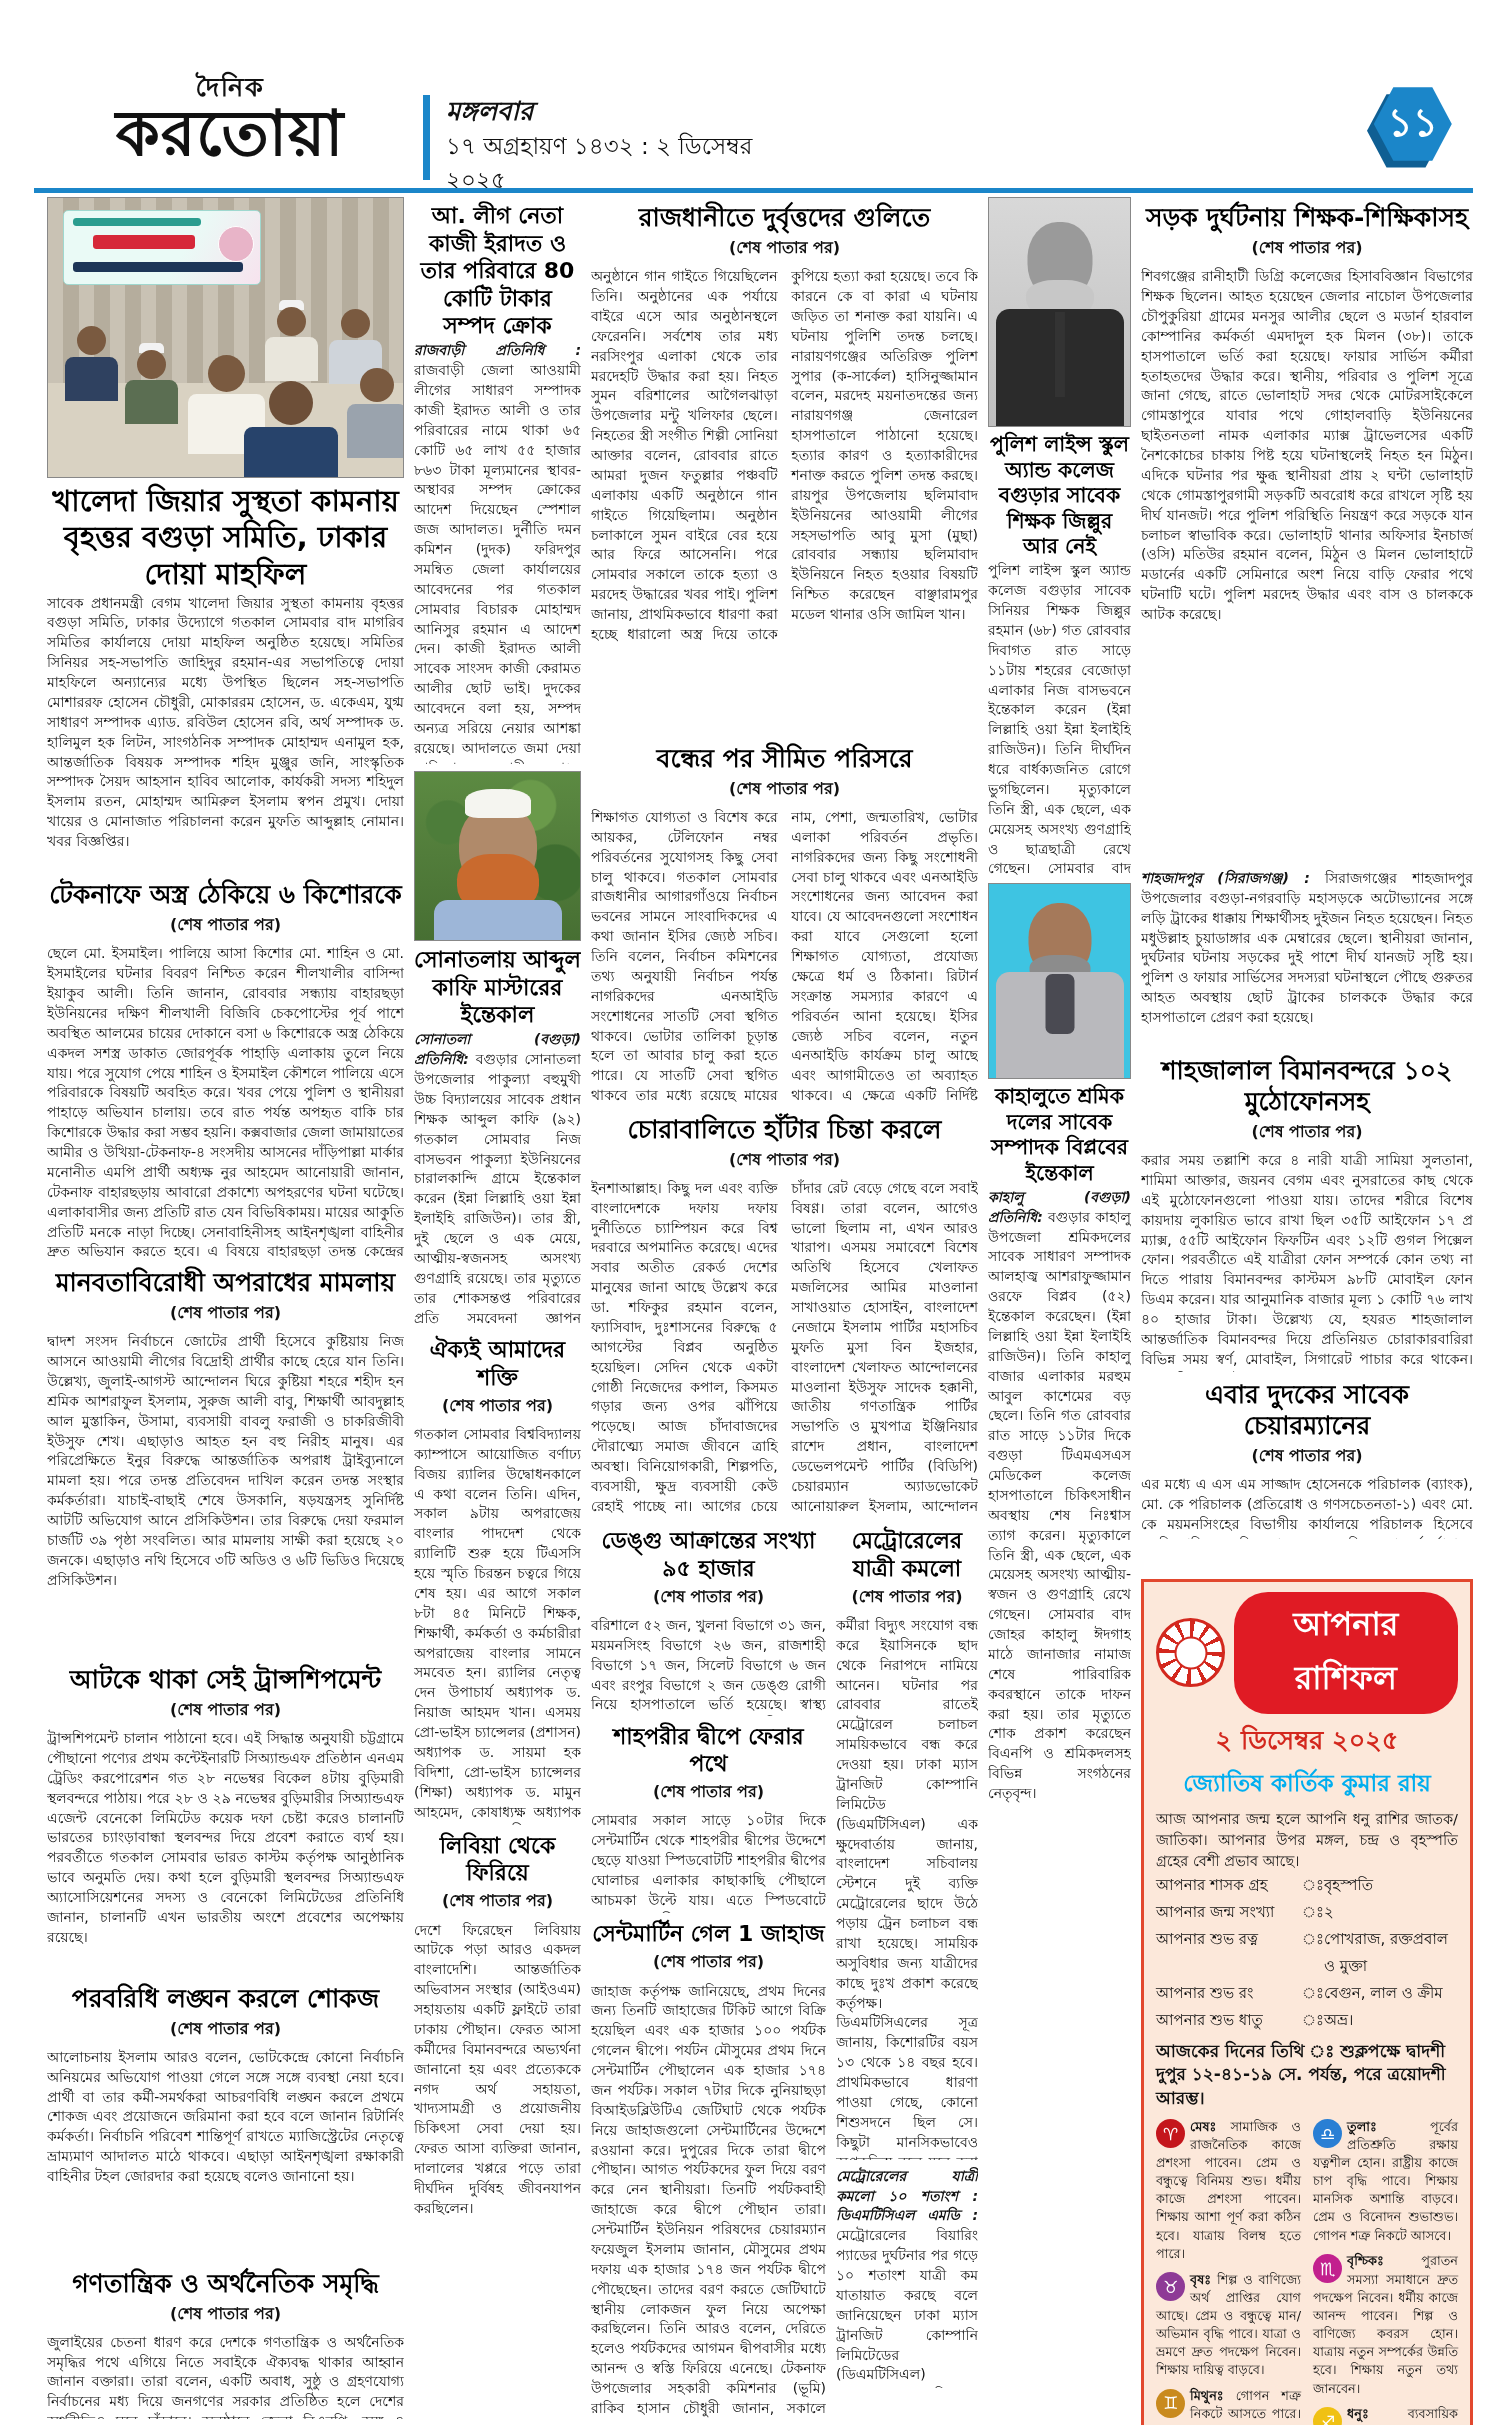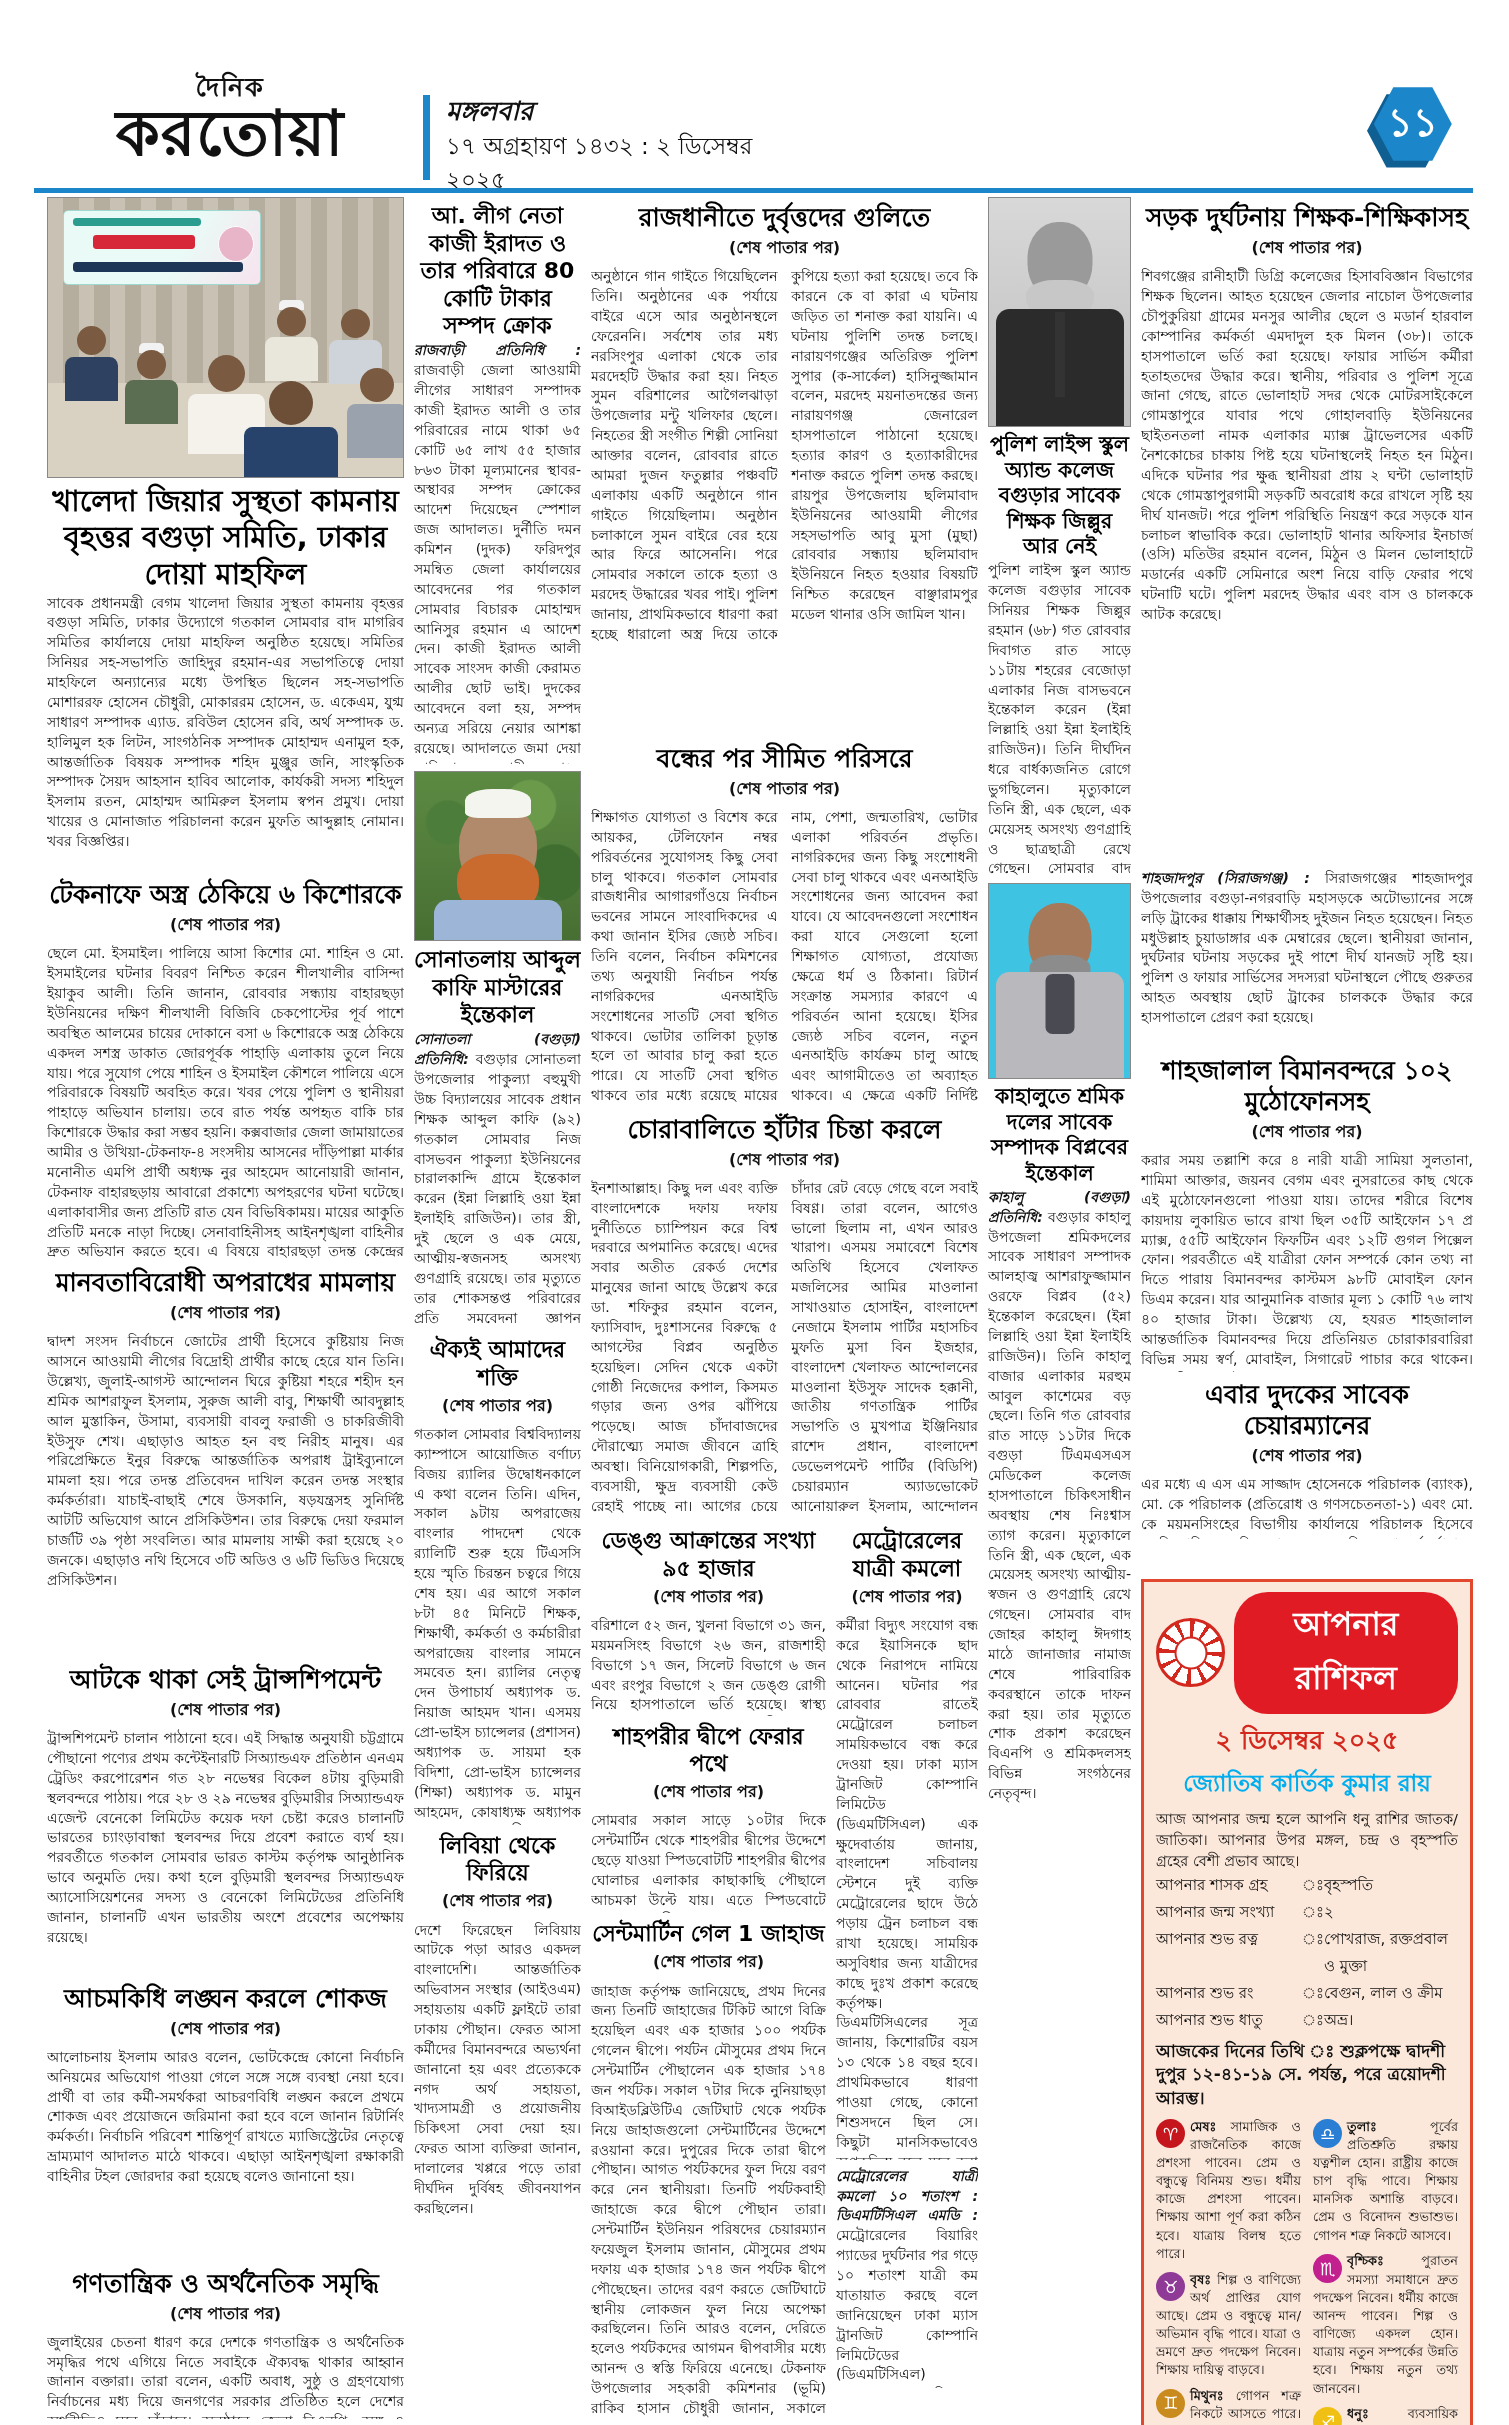--- a/index.html
+++ b/index.html
@@ -152,21 +152,21 @@
   <div class="body" style="height:316px;">ছেলে মো. ইসমাইল। পালিয়ে আসা কিশোর মো. শাহিন ও মো. ইসমাইলের ঘটনার বিবরণ নিশ্চিত করেন শীলখালীর বাসিন্দা ইয়াকুব আলী। তিনি জানান, রোববার সন্ধ্যায় বাহারছড়া ইউনিয়নের দক্ষিণ শীলখালী বিজিবি চেকপোস্টের পূর্ব পাশে অবস্থিত আলমের চায়ের দোকানে বসা ৬ কিশোরকে অস্ত্র ঠেকিয়ে একদল সশস্ত্র ডাকাত জোরপূর্বক পাহাড়ি এলাকায় তুলে নিয়ে যায়। পরে সুযোগ পেয়ে শাহিন ও ইসমাইল কৌশলে পালিয়ে এসে পরিবারকে বিষয়টি অবহিত করে। খবর পেয়ে পুলিশ ও স্থানীয়রা পাহাড়ে অভিযান চালায়। তবে রাত পর্যন্ত অপহৃত বাকি চার কিশোরকে উদ্ধার করা সম্ভব হয়নি। কক্সবাজার জেলা জামায়াতের আমীর ও উখিয়া-টেকনাফ-৪ সংসদীয় আসনের দাঁড়িপাল্লা মার্কার মনোনীত এমপি প্রার্থী অধ্যক্ষ নুর আহমেদ আনোয়ারী জানান, টেকনাফ বাহারছড়ায় আবারো প্রকাশ্যে অপহরণের ঘটনা ঘটেছে। এলাকাবাসীর জন্য প্রতিটি রাত যেন বিভিষিকাময়। মায়ের আকুতি প্রতিটি মনকে নাড়া দিচ্ছে। সেনাবাহিনীসহ আইনশৃঙ্খলা বাহিনীর দ্রুত অভিযান করতে হবে। এ বিষয়ে বাহারছড়া তদন্ত কেন্দ্রের ইনচার্জ পুলিশ পরিদর্শক দুর্জয় বিশ্বাস জানান, অপহরণের ঘটনাটি শুনেই পুলিশের একটি দলকে ঘটনাস্থলে পাঠানো হয়। স্থানীয় লোকজনকে সঙ্গে নিয়ে সন্ধ্যার পর থেকেই গভীর পাহাড়ে অভিযান পরিচালনা করা হয়।</div>
 
   <div class="hl size2">মানবতাবিরোধী অপরাধের মামলায়</div>
   <div class="cont">(শেষ পাতার পর)</div>
   <div class="body" style="height:325px;">দ্বাদশ সংসদ নির্বাচনে জোটের প্রার্থী হিসেবে কুষ্টিয়ায় নিজ আসনে আওয়ামী লীগের বিদ্রোহী প্রার্থীর কাছে হেরে যান তিনি। উল্লেখ্য, জুলাই-আগস্ট আন্দোলন ঘিরে কুষ্টিয়া শহরে শহীদ হন শ্রমিক আশরাফুল ইসলাম, সুরুজ আলী বাবু, শিক্ষার্থী আবদুল্লাহ আল মুস্তাকিন, উসামা, ব্যবসায়ী বাবলু ফরাজী ও চাকরিজীবী ইউসুফ শেখ। এছাড়াও আহত হন বহু নিরীহ মানুষ। এর পরিপ্রেক্ষিতে ইনুর বিরুদ্ধে আন্তর্জাতিক অপরাধ ট্রাইব্যুনালে মামলা হয়। পরে তদন্ত প্রতিবেদন দাখিল করেন তদন্ত সংস্থার কর্মকর্তারা। যাচাই-বাছাই শেষে উসকানি, ষড়যন্ত্রসহ সুনির্দিষ্ট আটটি অভিযোগ আনে প্রসিকিউশন। তার বিরুদ্ধে দেয়া ফরমাল চার্জটি ৩৯ পৃষ্ঠা সংবলিত। আর মামলায় সাক্ষী করা হয়েছে ২০ জনকে। এছাড়াও নথি হিসেবে ৩টি অডিও ও ৬টি ভিডিও দিয়েছে প্রসিকিউশন।</div>
 
   <div class="hl size2">আটকে থাকা সেই ট্রান্সশিপমেন্ট</div>
   <div class="cont">(শেষ পাতার পর)</div>
   <div class="body" style="height:247px;">ট্রান্সশিপমেন্ট চালান পাঠানো হবে। এই সিদ্ধান্ত অনুযায়ী চট্টগ্রামে পৌছানো পণ্যের প্রথম কন্টেইনারটি সিঅ্যান্ডএফ প্রতিষ্ঠান এনএম ট্রেডিং করপোরেশন গত ২৮ নভেম্বর বিকেল ৪টায় বুড়িমারী স্থলবন্দরে পাঠায়। পরে ২৮ ও ২৯ নভেম্বর বুড়িমারীর সিঅ্যান্ডএফ এজেন্ট বেনেকো লিমিটেড কয়েক দফা চেষ্টা করেও চালানটি ভারতের চ্যাংড়াবান্ধা স্থলবন্দর দিয়ে প্রবেশ করাতে ব্যর্থ হয়। পরবর্তীতে গতকাল সোমবার ভারত কাস্টম কর্তৃপক্ষ আনুষ্ঠানিক ভাবে অনুমতি দেয়। কথা হলে বুড়িমারী স্থলবন্দর সিঅ্যান্ডএফ অ্যাসোসিয়েশনের সদস্য ও বেনেকো লিমিটেডের প্রতিনিধি জানান, চালানটি এখন ভারতীয় অংশে প্রবেশের অপেক্ষায় রয়েছে।</div>
 
-  <div class="hl size2">আচমকিধি লঙ্ঘন করলে শোকজ</div>
+  <div class="hl size2">পরবরিধি লঙ্ঘন করলে শোকজ</div>
   <div class="cont">(শেষ পাতার পর)</div>
   <div class="body" style="height:213px;">আলোচনায় ইসলাম আরও বলেন, ভোটকেন্দ্রে কোনো নির্বাচনি অনিয়মের অভিযোগ পাওয়া গেলে সঙ্গে সঙ্গে ব্যবস্থা নেয়া হবে। প্রার্থী বা তার কর্মী-সমর্থকরা আচরণবিধি লঙ্ঘন করলে প্রথমে শোকজ এবং প্রয়োজনে জরিমানা করা হবে বলে জানান রিটার্নিং কর্মকর্তা। নির্বাচনি পরিবেশ শান্তিপূর্ণ রাখতে ম্যাজিস্ট্রেটের নেতৃত্বে ভ্রাম্যমাণ আদালত মাঠে থাকবে। এছাড়া আইনশৃঙ্খলা রক্ষাকারী বাহিনীর টহল জোরদার করা হয়েছে বলেও জানানো হয়।</div>
 
   <div class="hl size2">গণতান্ত্রিক ও অর্থনৈতিক সমৃদ্ধি</div>
   <div class="cont">(শেষ পাতার পর)</div>
   <div class="body" style="height:187px;">জুলাইয়ের চেতনা ধারণ করে দেশকে গণতান্ত্রিক ও অর্থনৈতিক সমৃদ্ধির পথে এগিয়ে নিতে সবাইকে ঐক্যবদ্ধ থাকার আহ্বান জানান বক্তারা। তারা বলেন, একটি অবাধ, সুষ্ঠু ও গ্রহণযোগ্য নির্বাচনের মধ্য দিয়ে জনগণের সরকার প্রতিষ্ঠিত হলে দেশের অর্থনীতিও ঘুরে দাঁড়াবে। অনুষ্ঠানে জেলা বিএনপি, অঙ্গ ও সহযোগী সংগঠনের নেতৃবৃন্দ উপস্থিত ছিলেন।</div>
 </div>
 
 <div class="col" id="colB" style="left:414px;top:197px;width:167px;height:2222px;">
   <div class="hl size3">আ. লীগ নেতা কাজী ইরাদত ও তার পরিবারে 80 কোটি টাকার সম্পদ ক্রোক</div>
@@ -342,21 +342,21 @@
           <span>♎</span>
         </span>
       <span class="sign-name">তুলাঃ</span>
       <span>পূর্বের প্রতিশ্রুতি রক্ষায় যত্নশীল হোন। রাষ্ট্রীয় কাজে চাপ বৃদ্ধি পাবে। শিক্ষায় মানসিক অশান্তি বাড়বে। প্রেম ও বিনোদন শুভাশুভ। গোপন শত্রু নিকটে আসবে।</span>
     </div>
     <div class="sign">
       <span class="sign-ic" style="background: rgb(194, 32, 142);">
           <span>♏</span>
         </span>
       <span class="sign-name">বৃশ্চিকঃ</span>
-      <span>পুরাতন সমস্যা সমাধানে দ্রুত পদক্ষেপ নিবেন। ধর্মীয় কাজে আনন্দ পাবেন। শিল্প ও বাণিজ্যে একদল হোন। যাত্রায় নতুন সম্পর্কের উন্নতি হবে। শিক্ষায় নতুন তথ্য জানবেন।</span>
+      <span>পুরাতন সমস্যা সমাধানে দ্রুত পদক্ষেপ নিবেন। ধর্মীয় কাজে আনন্দ পাবেন। শিল্প ও বাণিজ্যে কবরস হোন। যাত্রায় নতুন সম্পর্কের উন্নতি হবে। শিক্ষায় নতুন তথ্য জানবেন।</span>
     </div>
     <div class="sign">
       <span class="sign-ic" style="background: rgb(240, 193, 20);">
           <span>♐</span>
         </span>
       <span class="sign-name">ধনুঃ</span>
       <span>ব্যবসায়িক লেনদেন বৃদ্ধি পাবে। রাজনৈতিক হতাশা বৃদ্ধি পাবে। ভূ-সম্পত্তি ক্রয় বিক্রয় নিয়ে আলোচনা শুভ। কৃষি কাজে লাভবান হবেন। যাত্রায় বিলম্ব হবে।</span>
     </div>
 
   </div>

